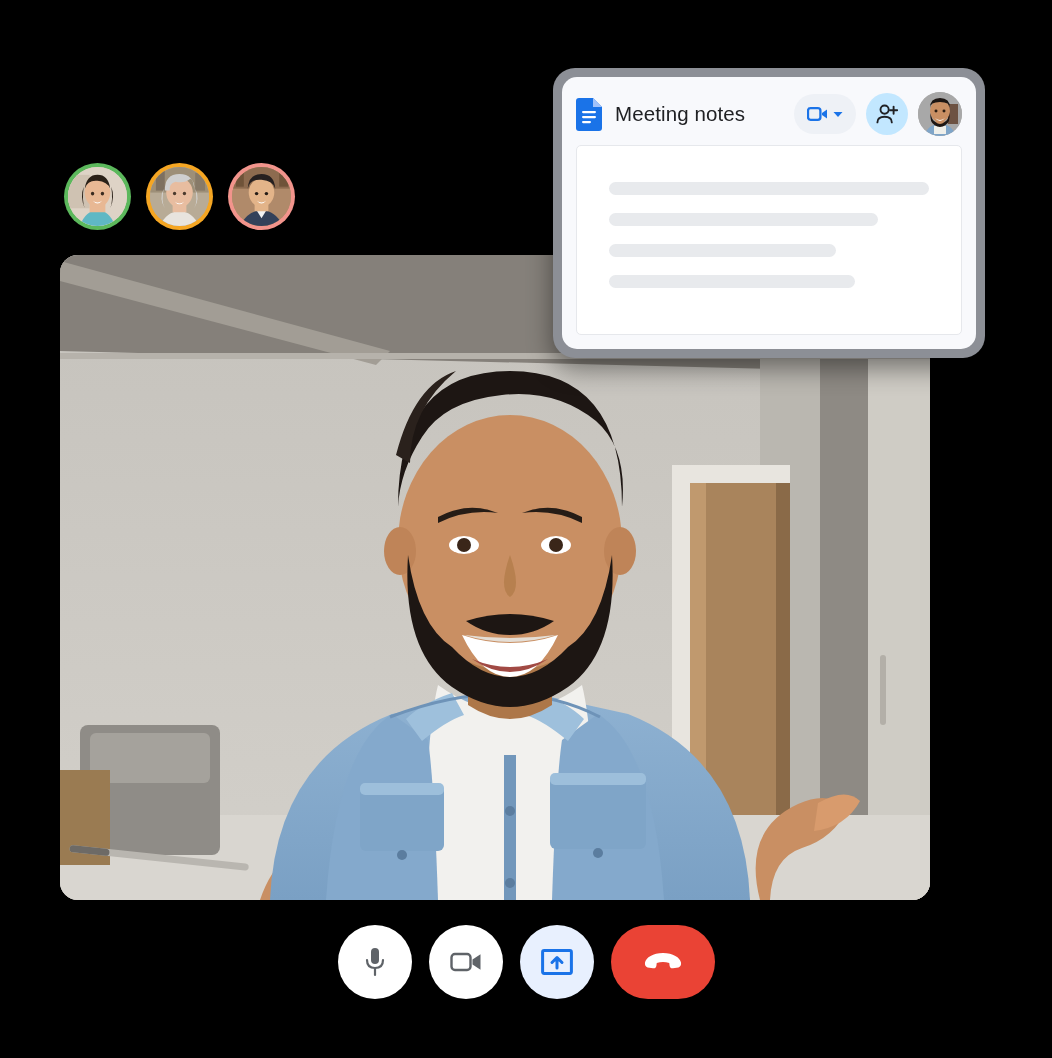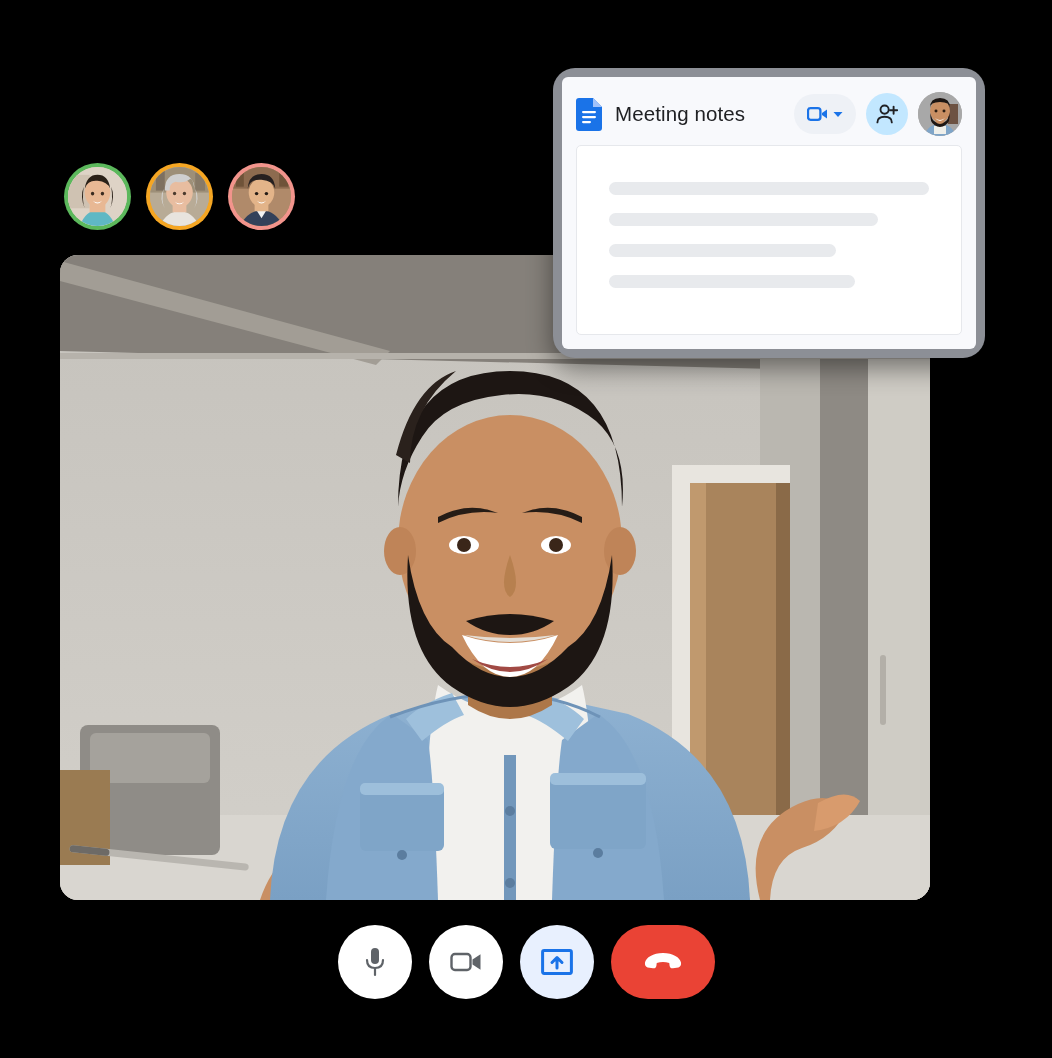--- a/index.html
+++ b/index.html
@@ -27,21 +27,21 @@
   }
   #video-panel svg { display:block; width:100%; height:100%; }
 
   
   #notes-window {
     position:absolute; left:553px; top:68px; width:432px; height:290px;
     background:#8c8f96; border-radius:22px; padding:9px;
     box-shadow:0 10px 26px rgba(0,0,0,.45);
   }
   #notes-inner {
-    width:100%; height:100%; background:#f8f9fc; border-radius:6px;
+    width:100%; height:100%; background:#f8f9fc; border-radius:15px;
     display:flex; flex-direction:column; padding:12px 14px 14px 14px;
   }
   .notes-header { display:flex; align-items:center; height:50px; flex:0 0 auto; }
   .docs-icon { width:26px; height:33px; flex:0 0 auto; }
   .notes-title {
     font-size:20.5px; color:#202124; margin-left:13px; white-space:nowrap;
     letter-spacing:.1px;
   }
   .header-actions { margin-left:auto; display:flex; align-items:center; gap:10px; }
   .pill-btn {

